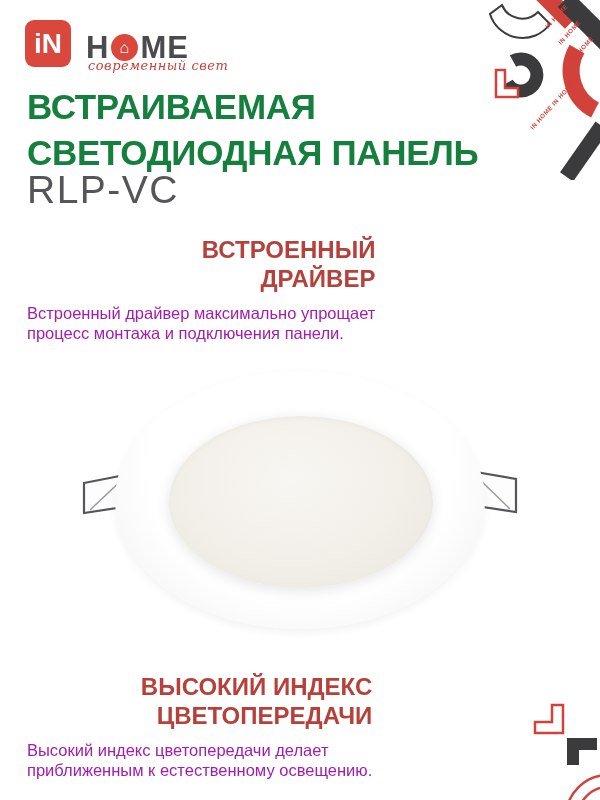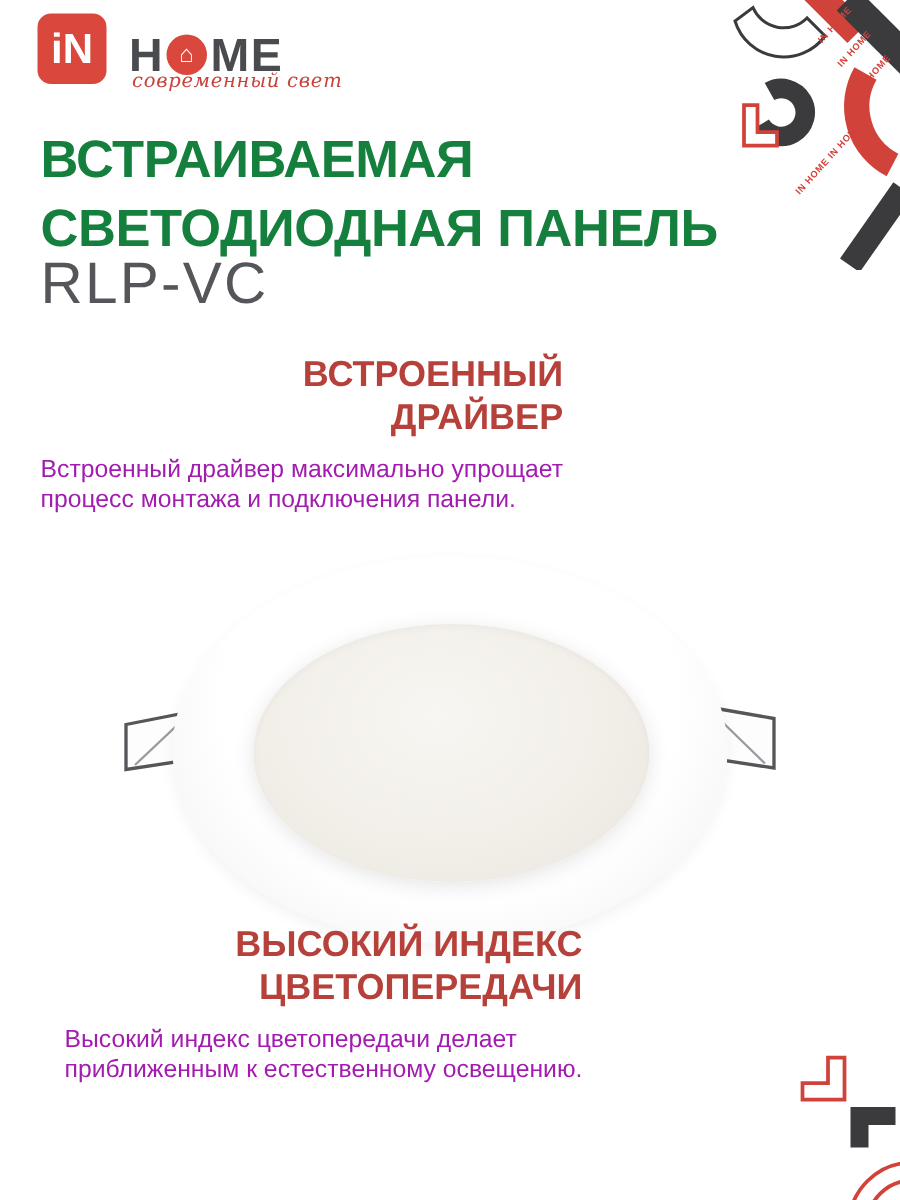--- a/index.html
+++ b/index.html
@@ -1,19 +1,19 @@
 <!DOCTYPE html>
 <html><head>
 <meta charset="utf-8">
 <style>
   html,body{margin:0;padding:0;background:#fff;}
   .page{position:relative;width:600px;height:800px;background:#ffffff;overflow:hidden;
         font-family:"Liberation Sans",sans-serif;color:#3b3b3d;}
   
-  .logo{position:absolute;left:25px;top:8px;width:200px;height:60px;text-align:center;}
+  .logo{position:absolute;left:25px;top:19px;width:200px;height:60px;text-align:center;}
   .logo-mark{position:absolute;left:0;top:1px;width:46px;height:47px;background:#d9473d;
              border-radius:9px;display:flex;align-items:center;justify-content:center;
              color:#fff;font-size:28px;font-weight:700;letter-spacing:0;}
   .logo-word{position:absolute;left:61px;top:13px;display:flex;align-items:center;
              font-size:31px;font-weight:700;color:#4a4b4e;letter-spacing:1px;line-height:1;}
   .logo-o{width:27px;height:27px;border-radius:50%;background:#d9473d;display:flex;
           align-items:center;justify-content:center;color:#fff;font-size:16px;
           font-weight:400;margin:0 2px;}
   .logo-tagline{position:absolute;left:63px;top:39px;font-family:"DejaVu Serif",serif;
                 font-style:italic;font-size:13px;color:#c6423a;letter-spacing:.5px;white-space:nowrap;}
@@ -22,21 +22,21 @@
          font-weight:700;color:#15803d;letter-spacing:-.3px;}
   .title div{white-space:nowrap;}
   .model{position:absolute;left:27px;top:168px;font-size:39px;color:#55565a;
          letter-spacing:1.5px;font-weight:400;}
   .sec{position:absolute;left:27px;}
   .sec .h2{font-size:24px;line-height:29px;font-weight:700;color:#b6413b;}
   .sec .h2 div{white-space:nowrap;text-align:right;}
   .sec .body{margin-top:10px;font-size:16.5px;line-height:20px;color:#a21caf;}
   .sec .body div{white-space:nowrap;}
   .sec1{top:235px;}
-  .sec2{top:615px;margin-left:16px;}
+  .sec2{top:672px;}
   
   .clips-svg{position:absolute;left:0;top:0;}
   .panel-outer{position:absolute;left:115px;top:371px;width:370px;height:258px;border-radius:50%;
     background:radial-gradient(ellipse at 50% 38%, #ffffff 58%, #f7f7f7 78%, #ececec 94%, #e0e0e0 100%);
     box-shadow:0 4px 10px rgba(0,0,0,.05);}
   .panel-inner{position:absolute;left:54px;top:45px;width:264px;height:172px;border-radius:50%;
     background:radial-gradient(ellipse at 46% 36%, #f8f6f2 0%, #f2efe9 55%, #e9e6de 100%);
     box-shadow:0 3px 14px rgba(0,0,0,.10), inset 0 2px 5px rgba(0,0,0,.03);}
   
   .decor-tr{position:absolute;right:0;top:0;}

